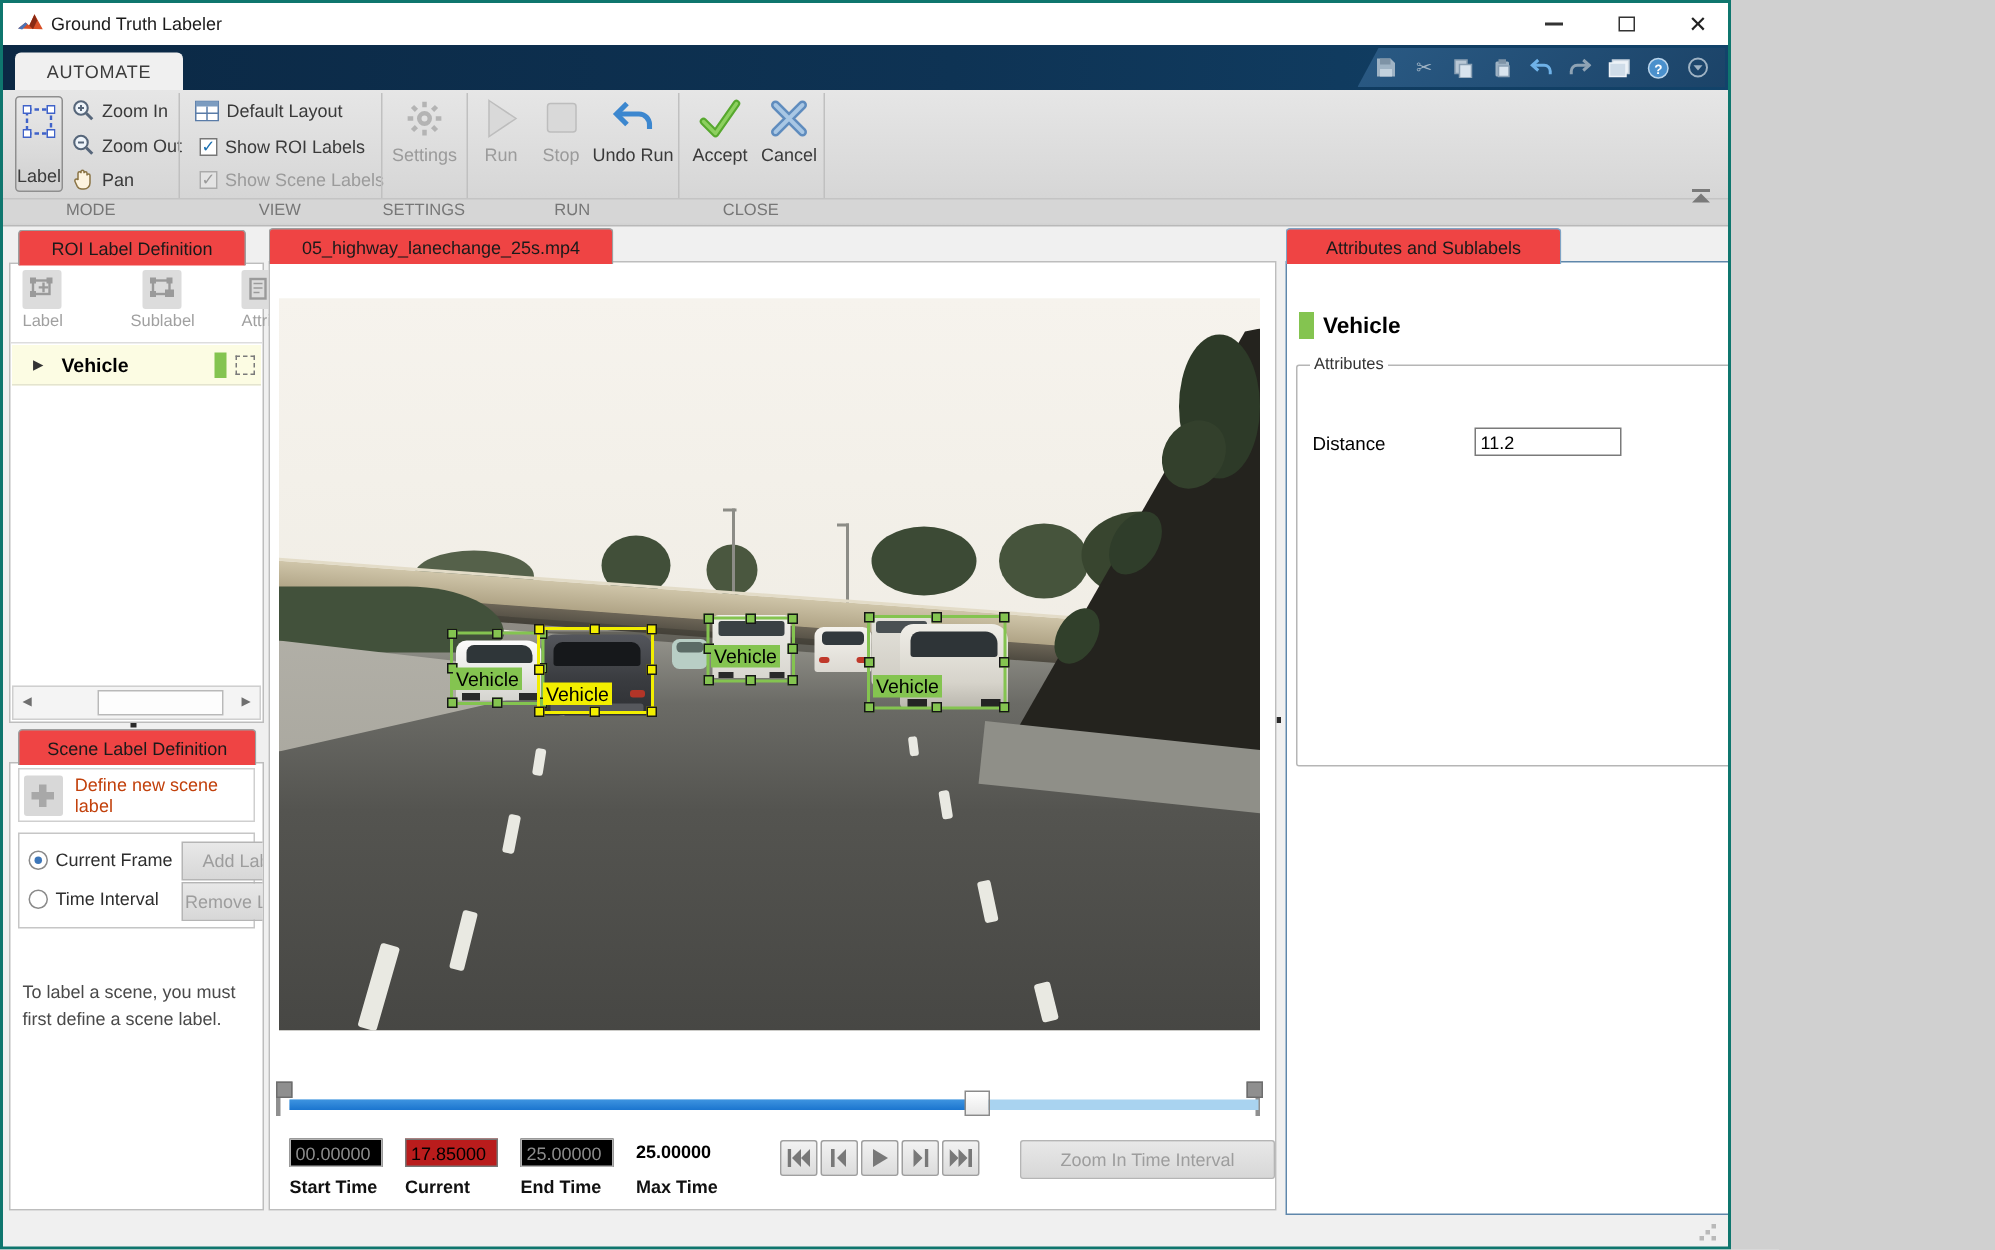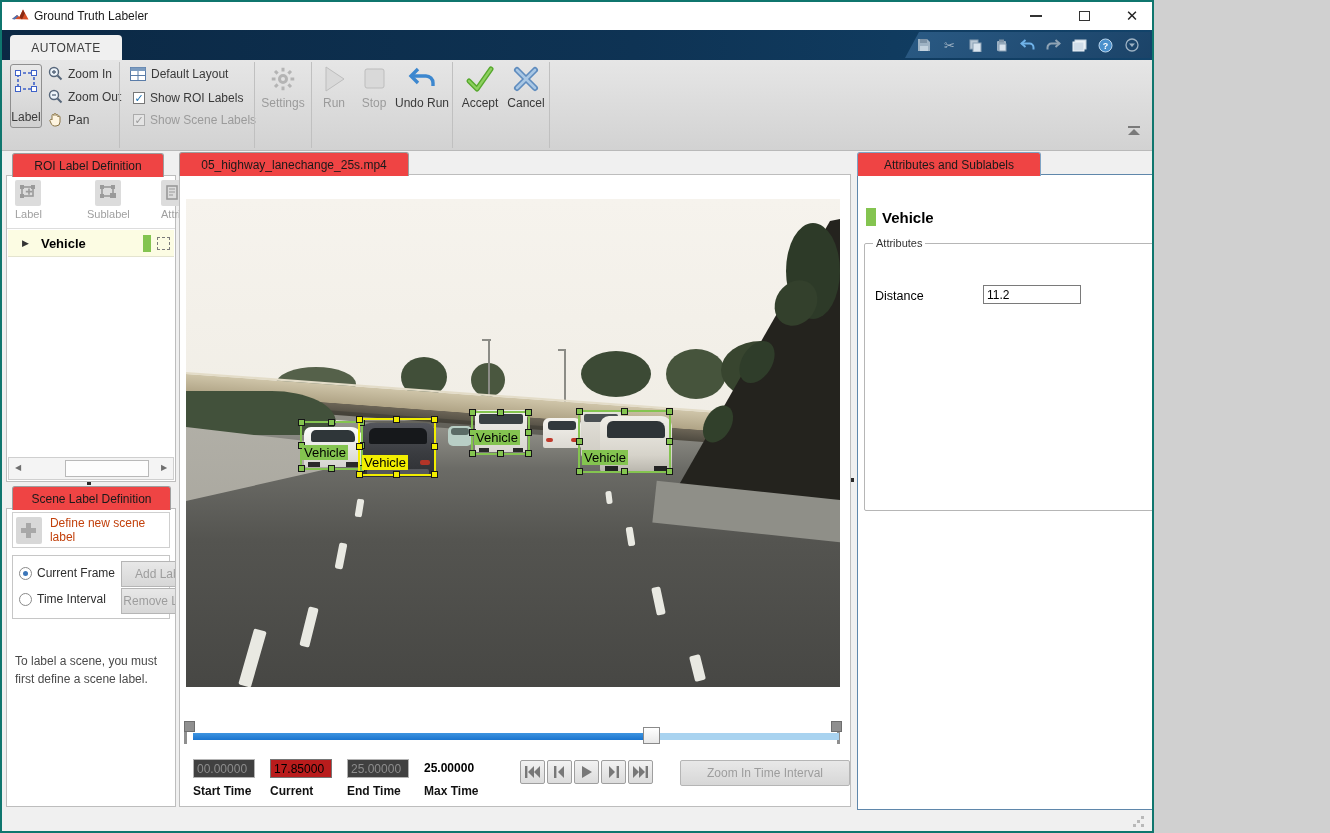--- a/index.html
+++ b/index.html
@@ -58,21 +58,21 @@
   .vbox.sel .vtag{background:#f2ee00;}
   .h{position:absolute;width:7px;height:7px;background:#84c450;border:1px solid #161616;box-sizing:border-box;}
   .vbox.sel .h{background:#f2ee00;}
   .h.nw{left:-4px;top:-4px}.h.n{left:calc(50% - 4px);top:-4px}.h.ne{right:-4px;top:-4px}
   .h.w{left:-4px;top:calc(50% - 4px)}.h.e{right:-4px;top:calc(50% - 4px)}
   .h.sw{left:-4px;bottom:-4px}.h.s{left:calc(50% - 4px);bottom:-4px}.h.se{right:-4px;bottom:-4px}
   .dash{position:absolute;background:#e9e9e2;border-radius:2px;}
   .blob{position:absolute;border-radius:50%;}
 
   
-  .tfield{position:absolute;height:19px;width:62px;box-sizing:border-box;border:1px solid #b3b3b3;background:#404040;color:#8c8c8c;font-size:12px;padding:1px 3px;font-family:"Liberation Sans",sans-serif;}
+  .tfield{position:absolute;height:19px;width:62px;box-sizing:border-box;border:1px solid #b3b3b3;background:#000000;color:#8c8c8c;font-size:12px;padding:1px 3px;font-family:"Liberation Sans",sans-serif;}
   .tfield.en{background:#b91c1c;color:#000;border-color:#767676;}
   .tlabel{position:absolute;font-size:12px;font-weight:700;color:#111;}
   .pbtn{position:absolute;width:25px;height:24px;background:linear-gradient(#f2f2f2,#dcdcdc);border:1px solid #9f9f9f;border-radius:2px;display:flex;align-items:center;justify-content:center;box-sizing:border-box;}
 
   fieldset{position:absolute;border:1px solid #b6b6b6;border-radius:2px;margin:0;padding:0;}
   fieldset legend{font-size:11px;color:#333;margin-left:8px;padding:0 3px;}
 
   .grip{width:12px;height:12px;}
   .grip::after{content:"";position:absolute;width:3px;height:3px;background:#b9b9b9;box-shadow:-8px 8px #b9b9b9,0 8px #b9b9b9,-4px 4px #b9b9b9, -8px 0 transparent;right:2px;top:0;}
 </style>
@@ -251,20 +251,27 @@
     </div>
     <div class="abs ritem" style="left:503px;top:4px;width:42px">
       <svg width="28" height="30" viewBox="0 0 28 28">
           <path d="M5 5 L23 23 M23 5 L5 23" stroke="#5f8cbe" stroke-width="6" stroke-linecap="round"></path>
           <path d="M5 5 L23 23 M23 5 L5 23" stroke="#a9c7e4" stroke-width="2.6" stroke-linecap="round"></path>
         </svg>
       <span class="rlabel">Cancel</span>
     </div>
     <div class="abs rdiv" style="left:547px"></div>
 
+    <div class="abs" id="captionrow">
+      <div class="abs gcap" style="left:0;width:117px">MODE</div>
+      <div class="abs gcap" style="left:117px;width:135px">VIEW</div>
+      <div class="abs gcap" style="left:252px;width:57px">SETTINGS</div>
+      <div class="abs gcap" style="left:309px;width:141px">RUN</div>
+      <div class="abs gcap" style="left:450px;width:97px">CLOSE</div>
+    </div>
     <div class="abs" style="right:10px;top:66px;width:16px;height:12px;text-align:center">
       <div style="width:12px;height:2px;background:#7a7a7a;margin:0 auto 1px"></div>
       <div style="width:0;height:0;border-left:6px solid transparent;border-right:6px solid transparent;border-bottom:6px solid #7a7a7a;margin:0 auto"></div>
     </div>
   </div>
 
   <div class="abs ptab" style="left:10px;top:151px;width:150px;height:23px;z-index:3">ROI Label Definition</div>
   <div class="abs panel" style="left:4px;top:173px;width:168px;height:305px;z-index:2">
     <div class="abs toolbtn" style="left:8px;top:4px">
       <div class="toolicon">

